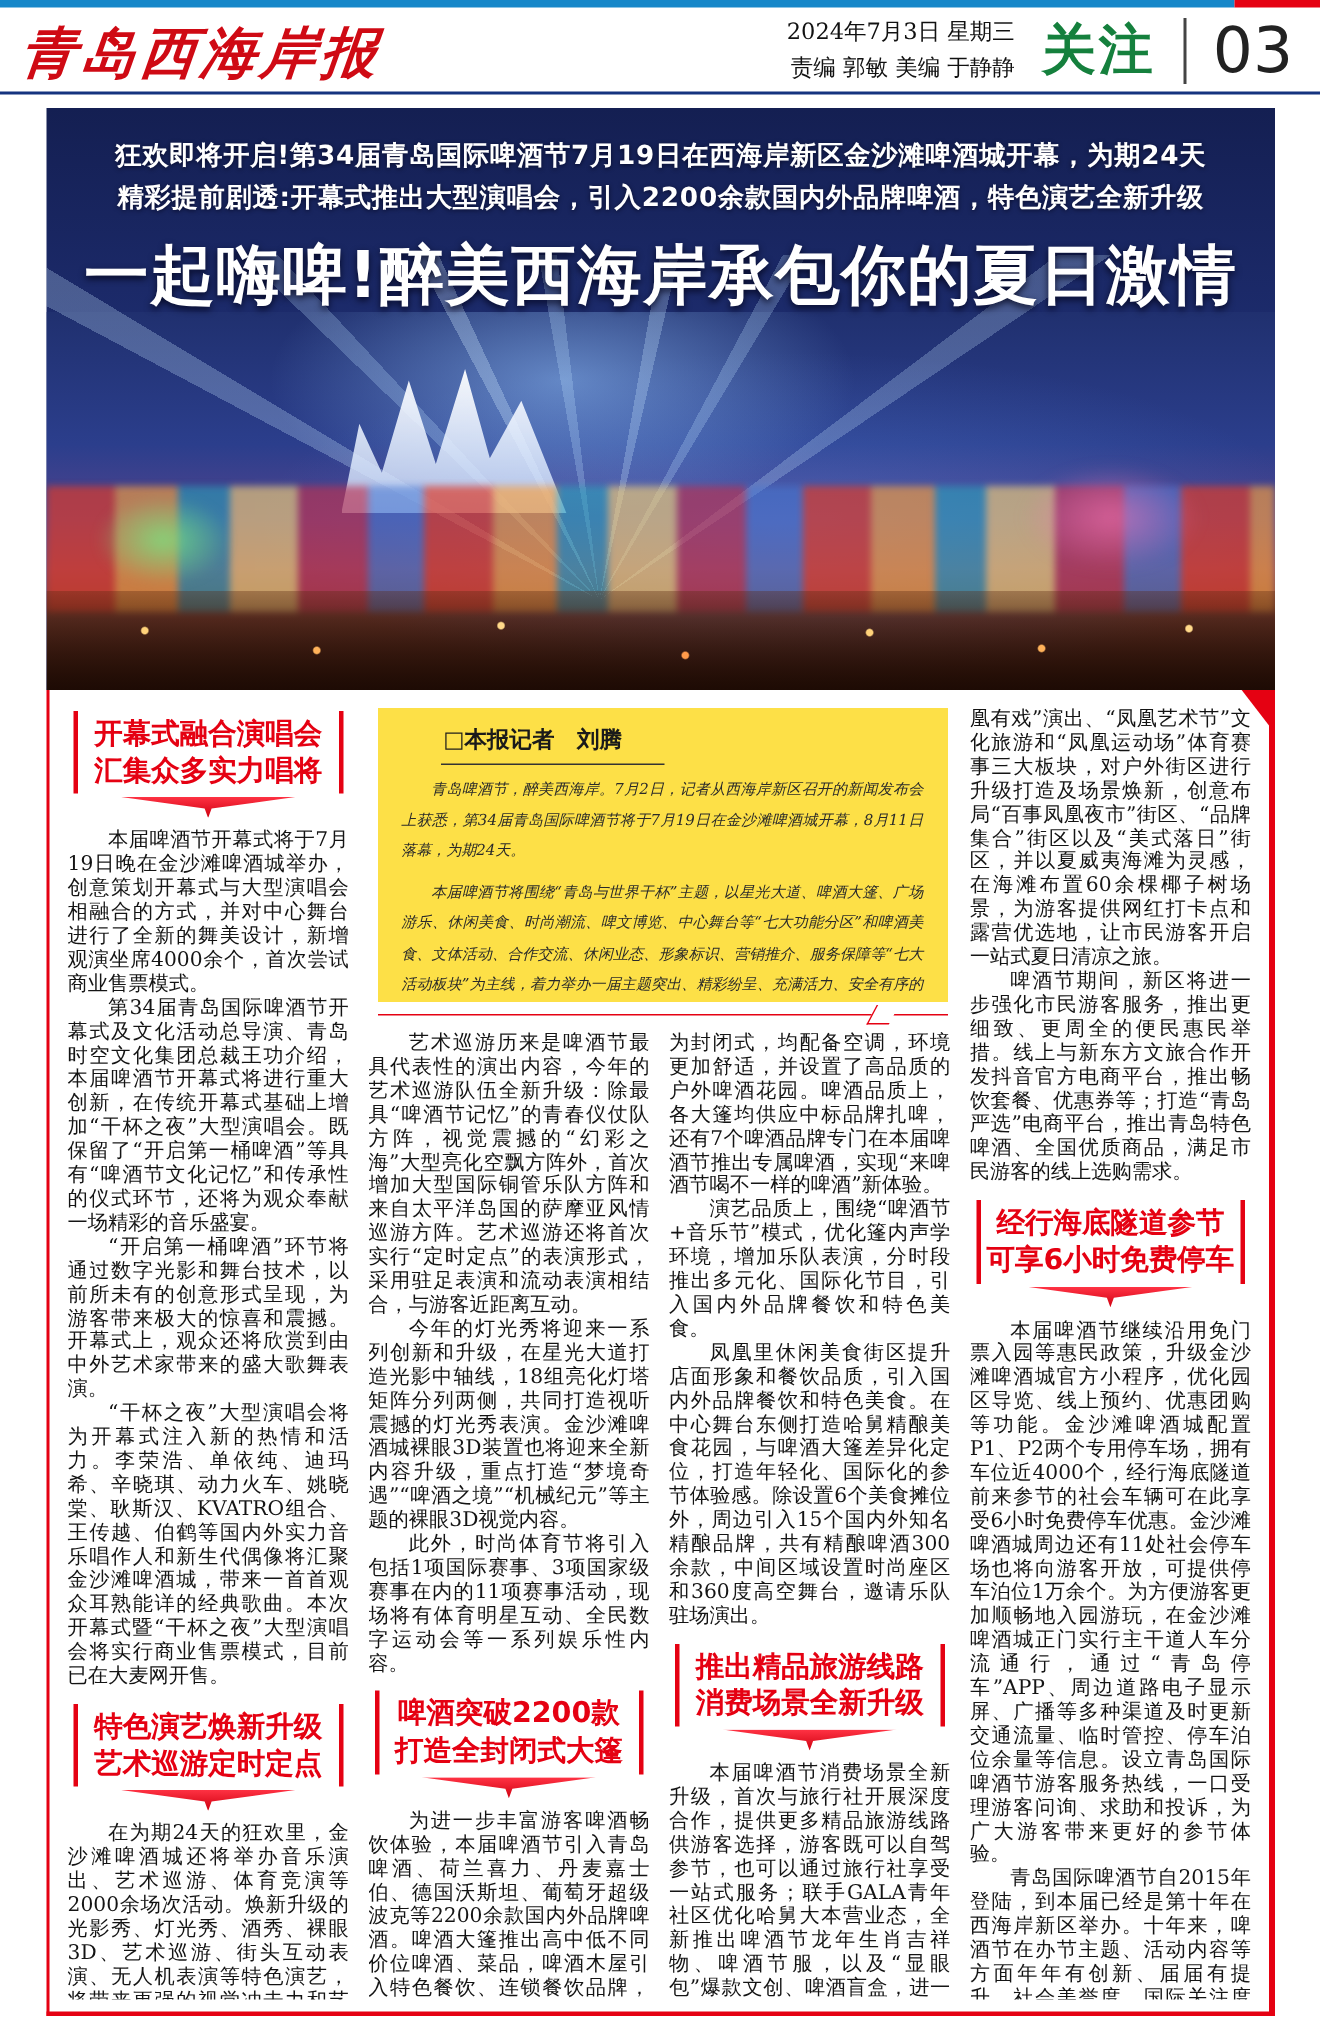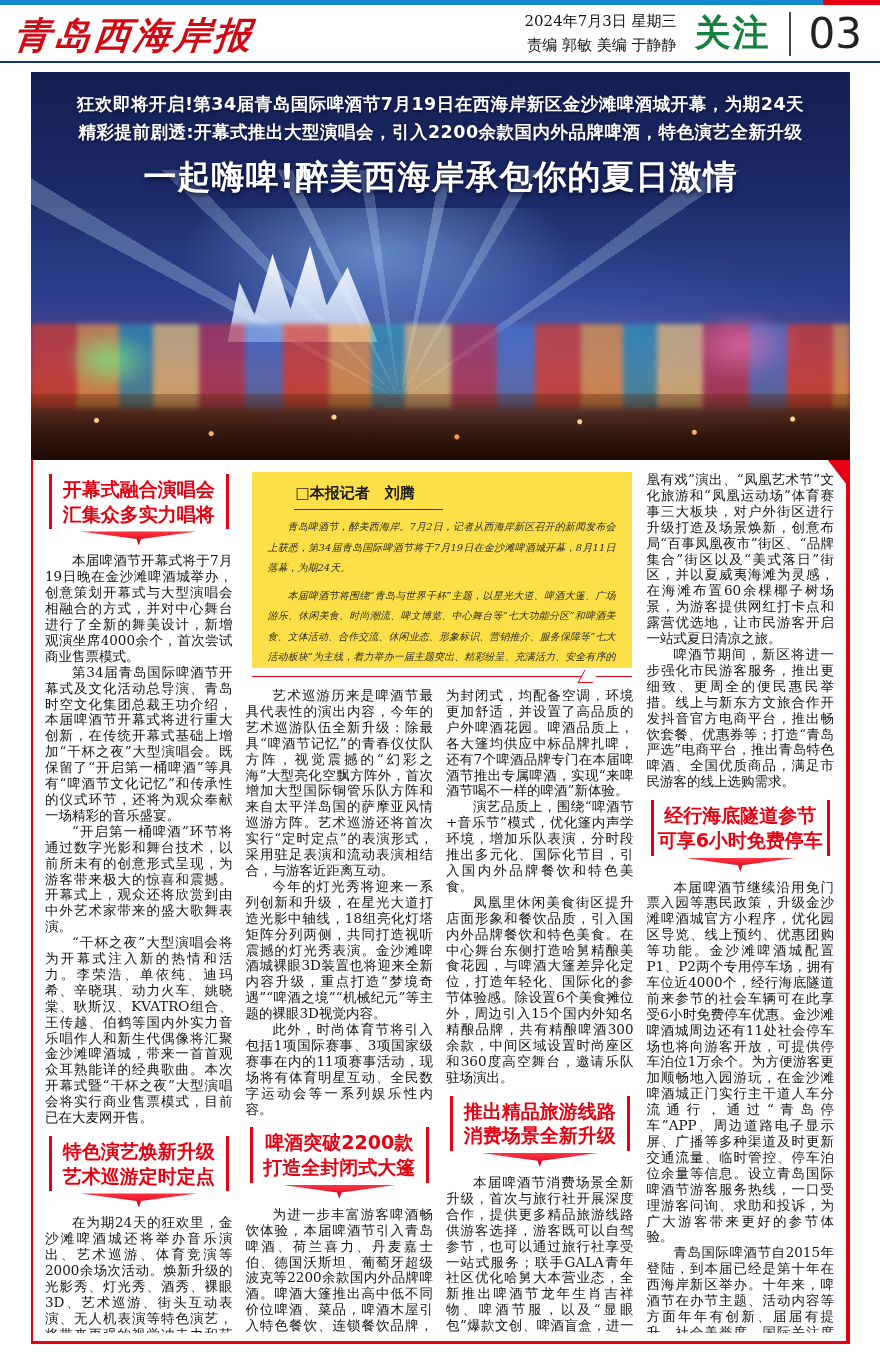--- a/index.html
+++ b/index.html
@@ -56,21 +56,21 @@
       radial-gradient(circle 3px at 81% 58%, #ffb25a 0 2px, transparent 3px),
       radial-gradient(circle 3px at 93% 38%, #ffd98a 0 2px, transparent 3px),
       linear-gradient(180deg, rgba(90,40,16,.35), rgba(28,10,4,.95));}
   .glow-left{position:absolute;left:4%;bottom:70px;width:90px;height:60px;border-radius:50%;
     background:radial-gradient(ellipse,rgba(120,230,130,.8),transparent 70%);filter:blur(4px);}
   .glow-right{position:absolute;right:6%;bottom:80px;width:120px;height:70px;border-radius:50%;
     background:radial-gradient(ellipse,rgba(255,120,180,.6),transparent 70%);filter:blur(5px);}
   .hero-text{position:relative;z-index:3;padding-top:18px;text-align:center;}
   .kicker{color:#fff;font-weight:bold;font-size:17.5px;line-height:1.62;letter-spacing:.5px;
           font-family:"DejaVu Sans","Liberation Sans",sans-serif;text-shadow:0 1px 3px rgba(0,0,20,.7);}
-  .headline{margin-top:8px;color:#fff;font-weight:bold;font-size:33px;letter-spacing:1px;
+  .headline{margin-top:8px;color:#fff;font-weight:bold;font-size:43px;letter-spacing:1px;
             font-family:"DejaVu Sans","Liberation Sans",sans-serif;text-shadow:0 2px 5px rgba(0,0,20,.8);}
 
   
   .text-area{position:relative;width:819px;height:884px;box-sizing:border-box;
     border-left:2px solid #e50112;border-right:4px solid #e50112;border-bottom:3px solid #e50112;
     padding:12px 12px 8px 12px;display:grid;overflow:hidden;
     grid-template-columns:repeat(4,1fr);grid-template-rows:216px 1fr;column-gap:13px;
     grid-template-areas:"c1 intro intro c4" "c1 c2 c3 c4";}
   .pennant{position:absolute;top:-1px;right:-1px;width:0;height:0;z-index:4;
     border-top:26px solid #e50112;border-left:20px solid transparent;}

